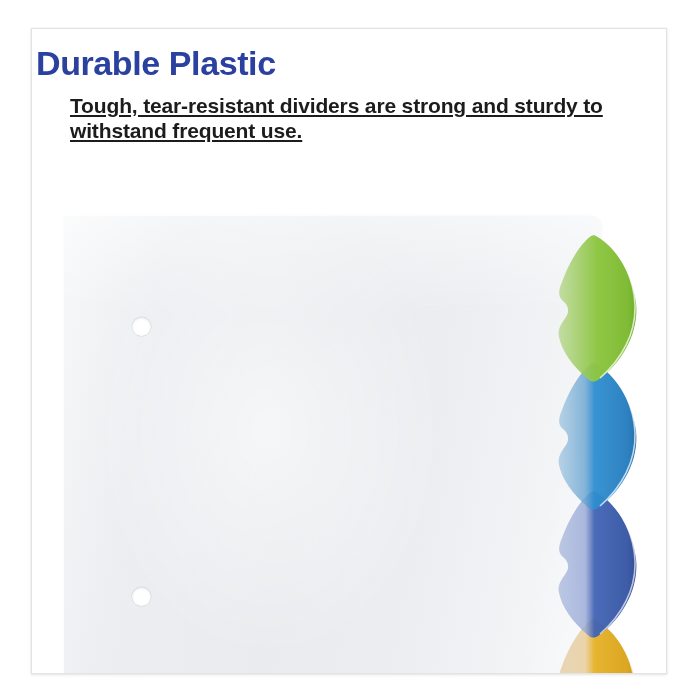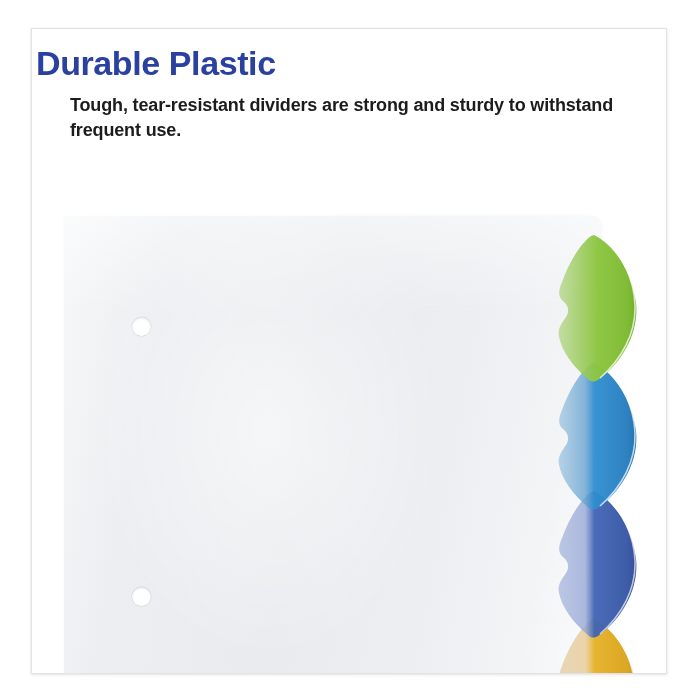--- a/index.html
+++ b/index.html
@@ -47,26 +47,27 @@
     font-size: 34px;
     line-height: 40px;
     font-weight: 700;
     letter-spacing: -0.4px;
     color: #2b41a0;
     font-family: "Liberation Sans", sans-serif;
   }
   #subheadline {
     margin: 10px auto 0 auto;
     width: 566px;
-    font-size: 18px;
+    font-size: 21px;
     line-height: 25px;
     font-weight: 700;
     color: #1c1c1c;
     letter-spacing: -0.15px;
     font-family: "Liberation Sans", sans-serif;
+    text-decoration: underline;
   }
 
   
   #photo {
     position: absolute;
     left: 0;
     top: 152px;
     width: 634px;
     height: 492px;
     background: #ffffff;

